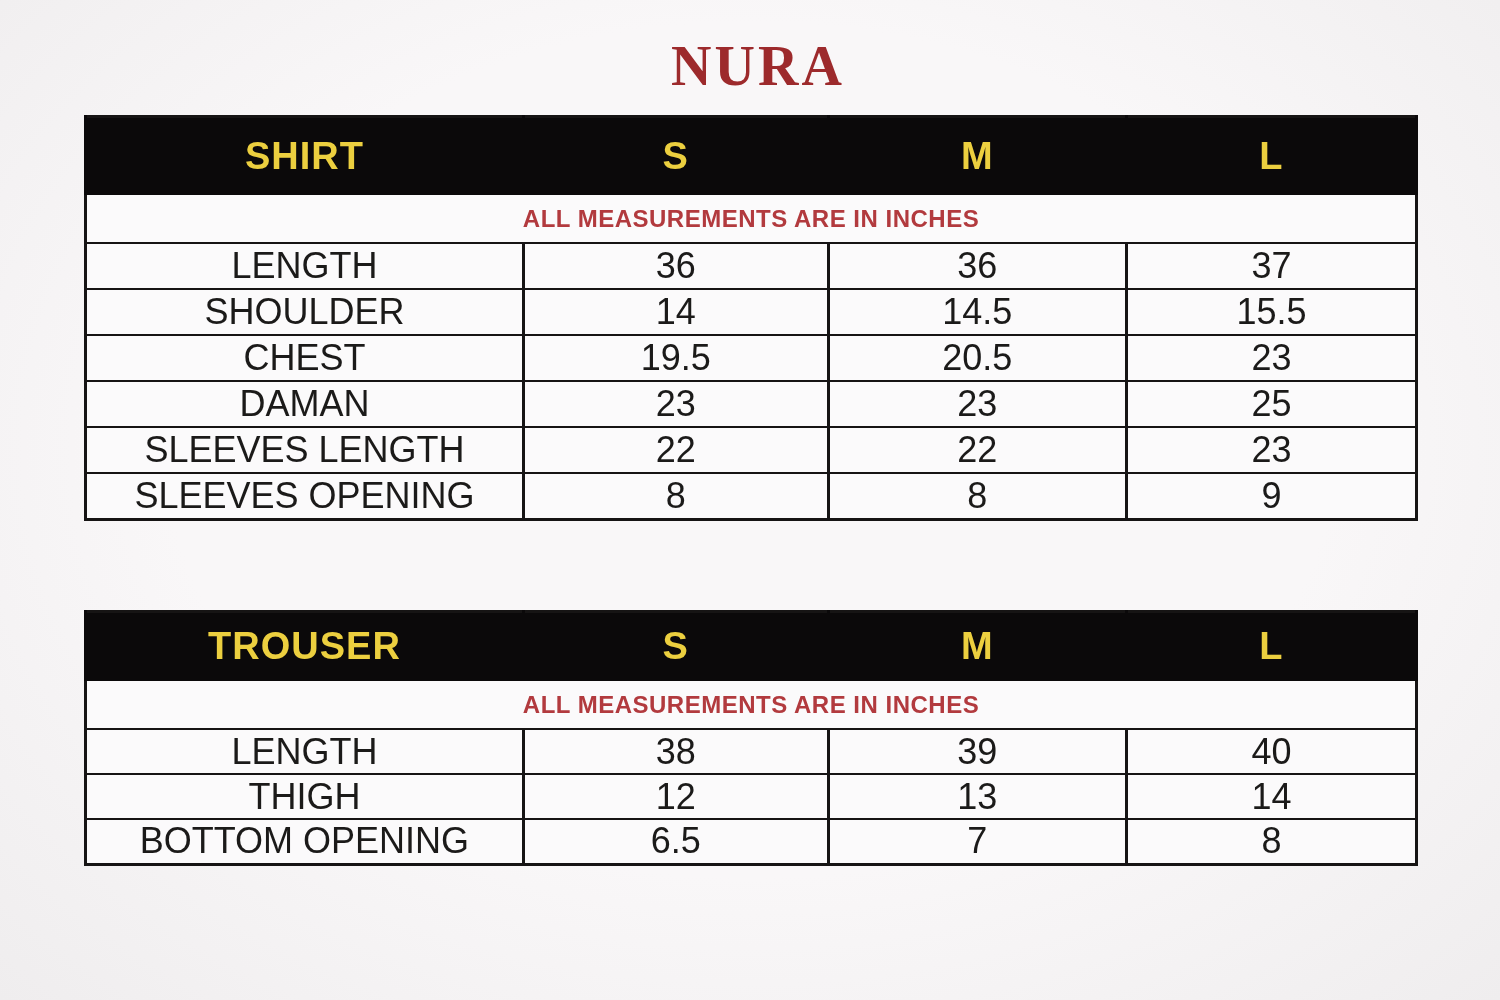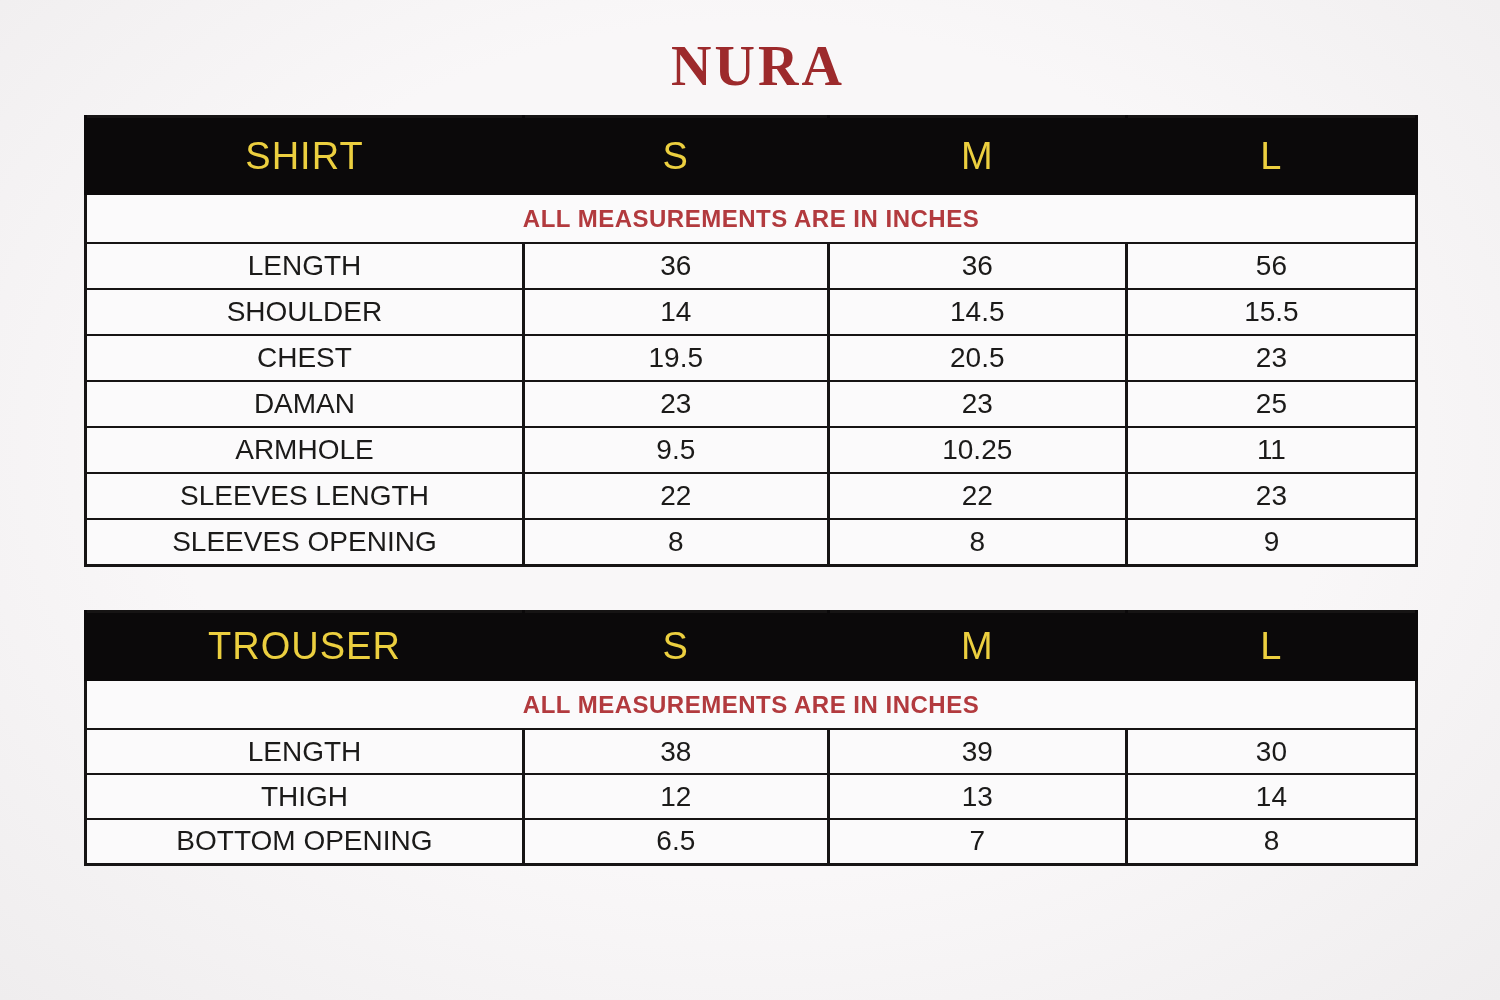--- a/index.html
+++ b/index.html
@@ -35,26 +35,26 @@
     background:var(--table-bg);
     border:3px solid var(--border);
   }
   table.size-table th,table.size-table td{
     padding:0;text-align:center;vertical-align:middle;
     border-top:2px solid var(--border);
     border-bottom:2px solid var(--border);
     border-left:3px solid var(--border);
     border-right:3px solid var(--border);
     color:var(--cell-text);
-    font-size:28px;line-height:1;
+    font-size:36px;line-height:1;
   }
   tr.head-row th{
     background:var(--header-bg);
     color:var(--header-text);
-    font-weight:normal;font-size:38px;letter-spacing:1px;
+    font-weight:bold;font-size:38px;letter-spacing:1px;
     border-color:var(--header-bg);
   }
   table.shirt tr.head-row th{height:75px;}
   table.trouser tr.head-row th{height:66px;}
   tr.note-row td{
     height:47px;font-weight:bold;font-size:24px;
     color:var(--note-text);letter-spacing:0.5px;
   }
   table.shirt tr.data-row{height:46px;}
   table.trouser tr.data-row{height:45px;}
@@ -88,45 +88,39 @@
       </tr>
     </thead>
     <tbody>
       <tr class="note-row">
         <td colspan="4">ALL MEASUREMENTS ARE IN INCHES</td>
       </tr>
       <tr class="data-row">
         <td>LENGTH</td>
         <td>36</td>
         <td>36</td>
-        <td>56</td>
+        <td>37</td>
       </tr>
       <tr class="data-row">
         <td>SHOULDER</td>
         <td>14</td>
         <td>14.5</td>
         <td>15.5</td>
       </tr>
       <tr class="data-row">
         <td>CHEST</td>
         <td>19.5</td>
         <td>20.5</td>
         <td>23</td>
       </tr>
       <tr class="data-row">
         <td>DAMAN</td>
         <td>23</td>
         <td>23</td>
         <td>25</td>
-      </tr>
-      <tr class="data-row">
-        <td>ARMHOLE</td>
-        <td>9.5</td>
-        <td>10.25</td>
-        <td>11</td>
       </tr>
       <tr class="data-row">
         <td>SLEEVES LENGTH</td>
         <td>22</td>
         <td>22</td>
         <td>23</td>
       </tr>
       <tr class="data-row">
         <td>SLEEVES OPENING</td>
         <td>8</td>
@@ -152,21 +146,21 @@
       </tr>
     </thead>
     <tbody>
       <tr class="note-row">
         <td colspan="4">ALL MEASUREMENTS ARE IN INCHES</td>
       </tr>
       <tr class="data-row">
         <td>LENGTH</td>
         <td>38</td>
         <td>39</td>
-        <td>30</td>
+        <td>40</td>
       </tr>
       <tr class="data-row">
         <td>THIGH</td>
         <td>12</td>
         <td>13</td>
         <td>14</td>
       </tr>
       <tr class="data-row">
         <td>BOTTOM OPENING</td>
         <td>6.5</td>

